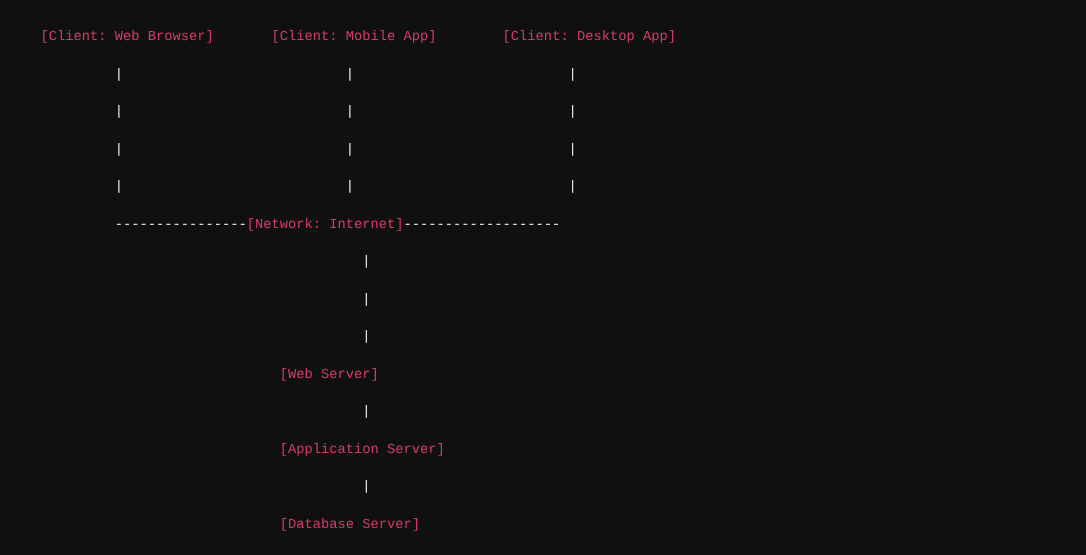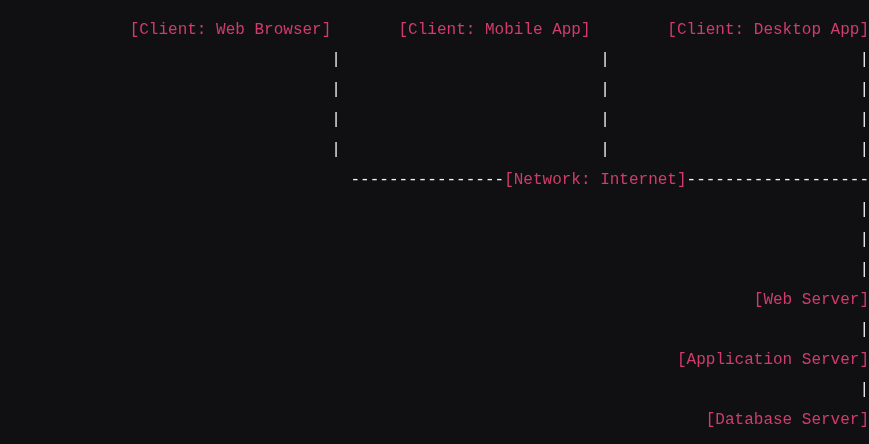--- a/index.html
+++ b/index.html
@@ -12,24 +12,23 @@
     position: relative;
     width: 869px;
     height: 444px;
     background: var(--bg);
     overflow: hidden;
   }
   pre.diagram {
     margin: 0;
     padding: 15px 0 0 6px;
     font-family: "Liberation Mono", "DejaVu Sans Mono", monospace;
-    font-size: 16px;
+    font-size: 11px;
     line-height: 30px;
     white-space: pre;
-    text-align: right;
   }
   .line { height: 30px; }
   .label { color: var(--label); }
   .wire  { color: var(--wire); }
 </style>
 </head>
 <body>
 
 <div class="terminal">
   <pre class="diagram"><div class="line"><span class="wire">    </span><span class="label">[Client: Web Browser]</span><span class="wire">       </span><span class="label">[Client: Mobile App]</span><span class="wire">        </span><span class="label">[Client: Desktop App]</span></div><div class="line"><span class="wire">             |                           |                          |</span></div><div class="line"><span class="wire">             |                           |                          |</span></div><div class="line"><span class="wire">             |                           |                          |</span></div><div class="line"><span class="wire">             |                           |                          |</span></div><div class="line"><span class="wire">             ----------------</span><span class="label">[Network: Internet]</span><span class="wire">-------------------</span></div><div class="line"><span class="wire">                                           |</span></div><div class="line"><span class="wire">                                           |</span></div><div class="line"><span class="wire">                                           |</span></div><div class="line"><span class="wire">                                 </span><span class="label">[Web Server]</span></div><div class="line"><span class="wire">                                           |</span></div><div class="line"><span class="wire">                                 </span><span class="label">[Application Server]</span></div><div class="line"><span class="wire">                                           |</span></div><div class="line"><span class="wire">                                 </span><span class="label">[Database Server]</span></div></pre>

